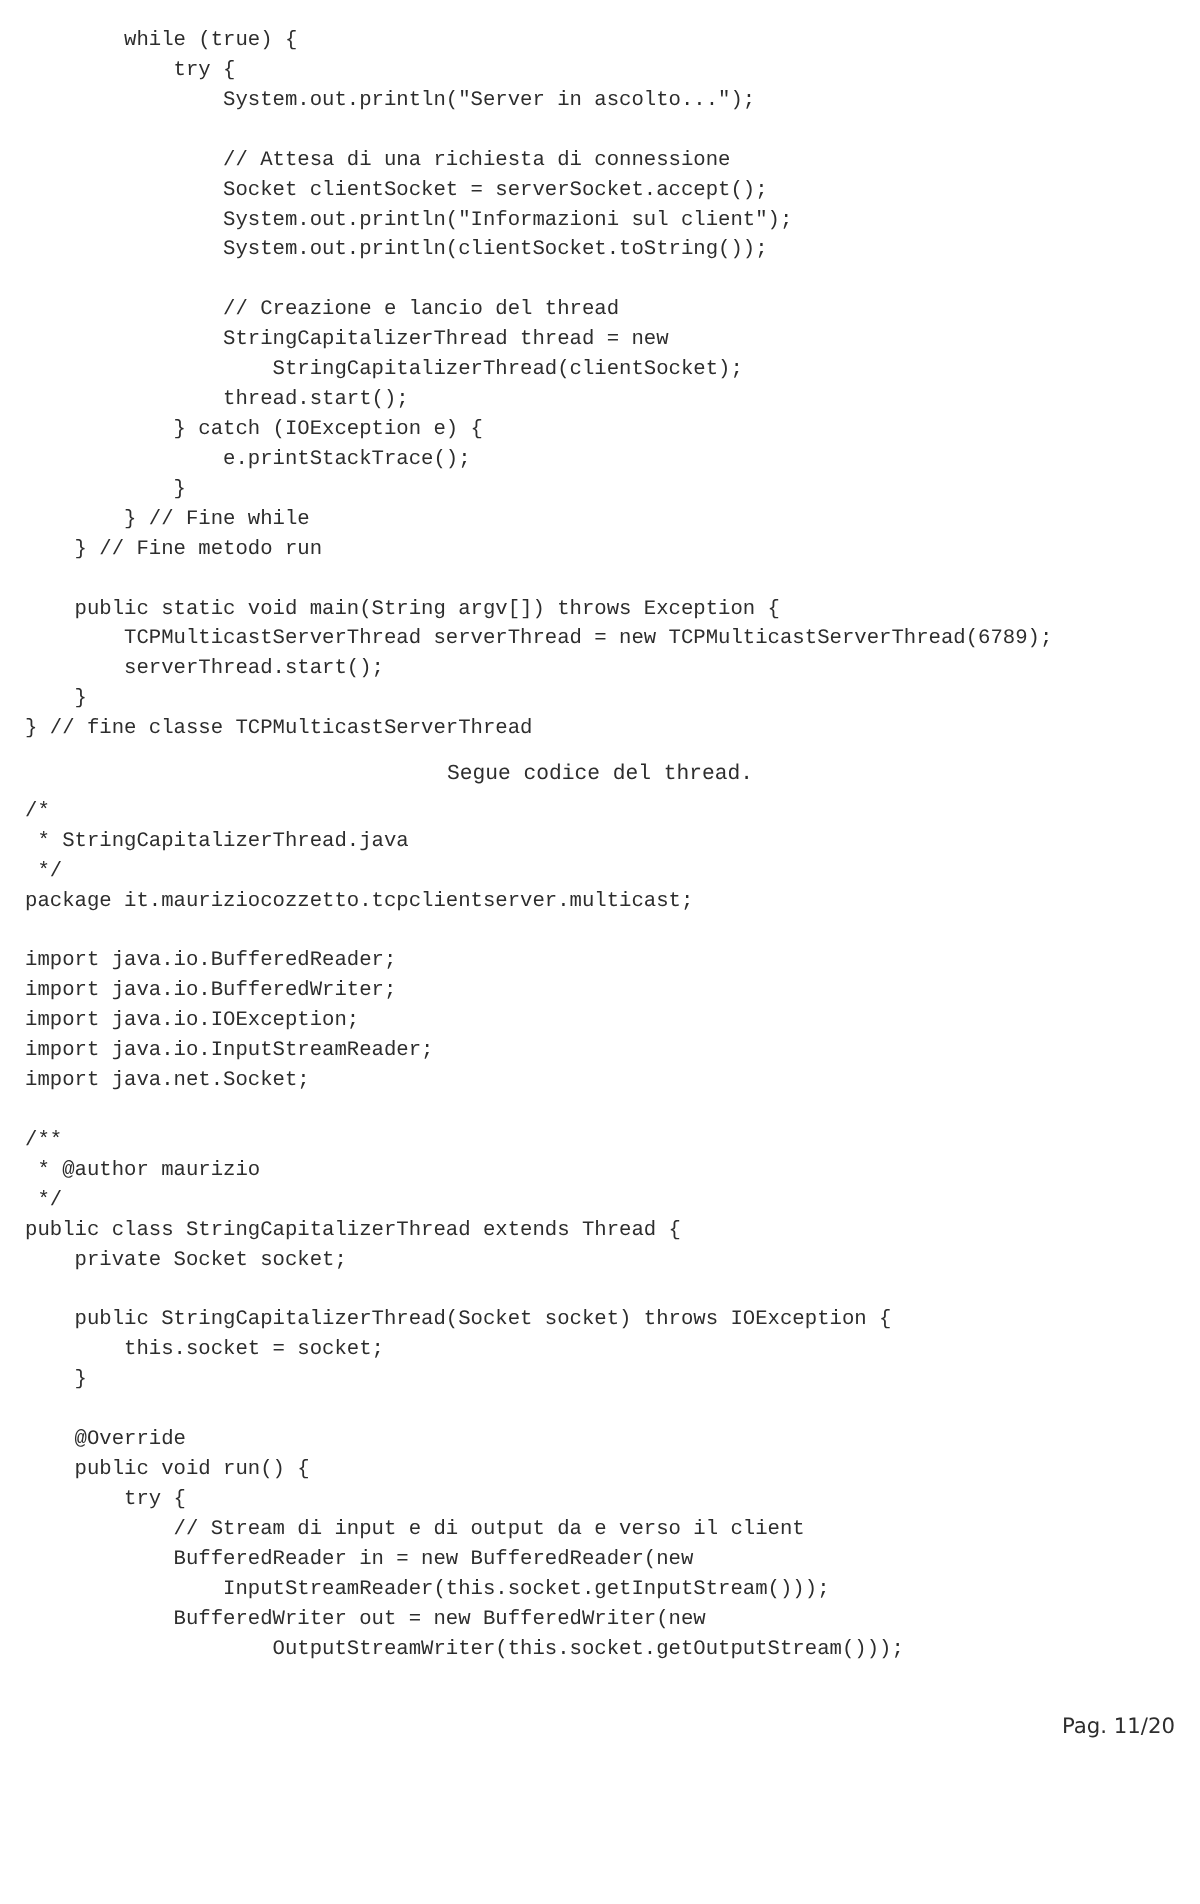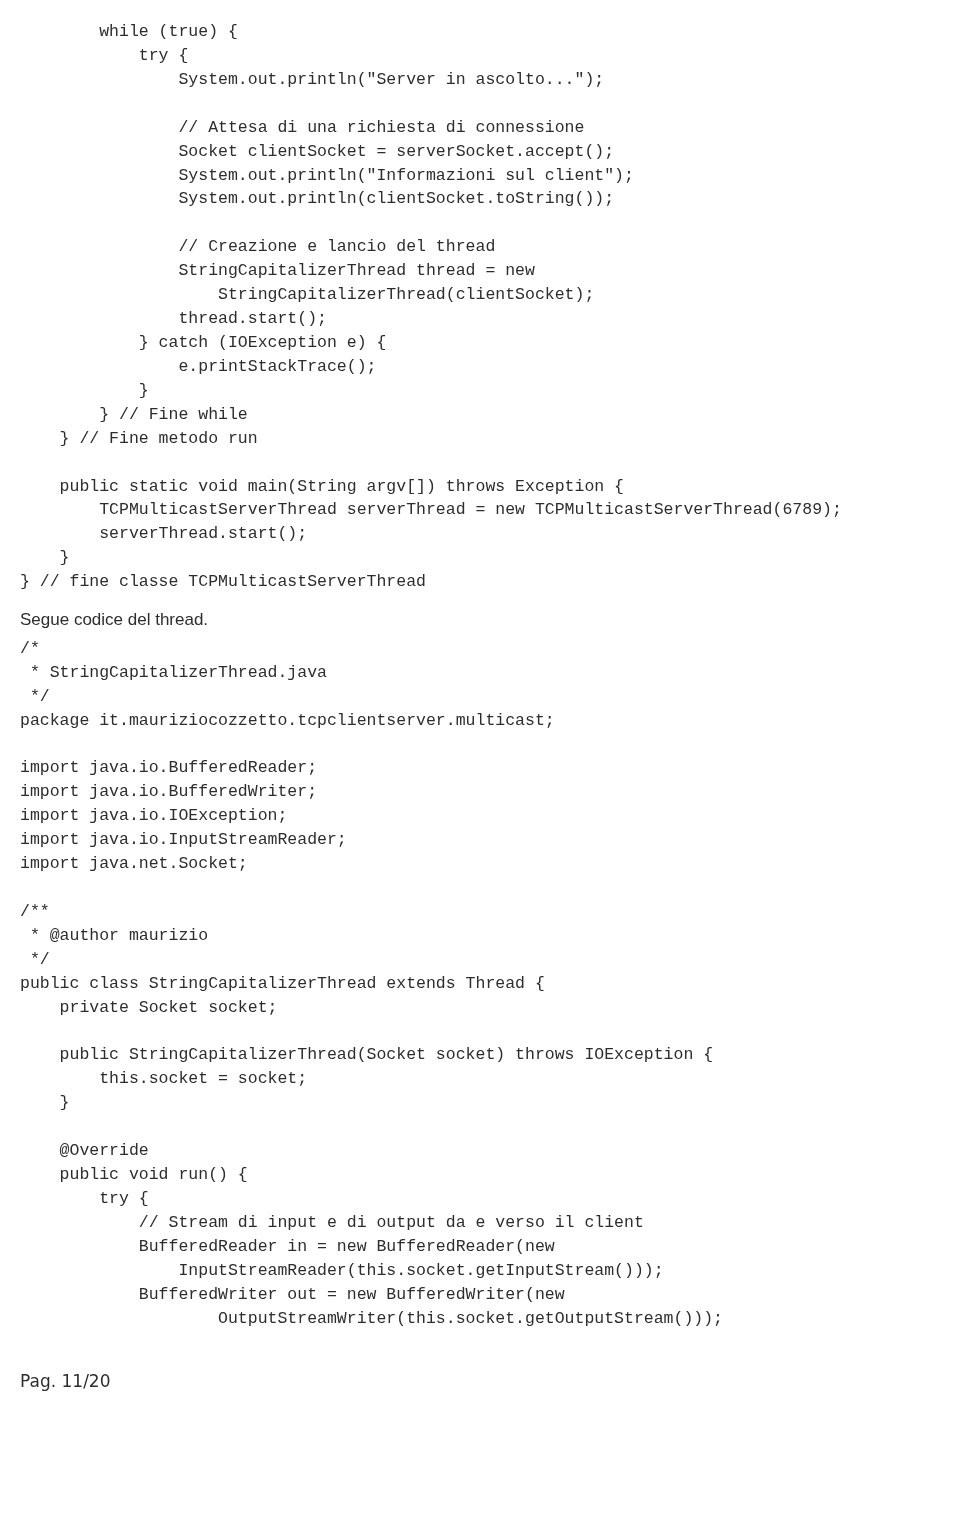--- a/index.html
+++ b/index.html
@@ -10,28 +10,29 @@
     font-size: 16.5px;
     line-height: 1.45;
     color: #2d2d2d;
     width: 920px;
   }
   .code {
     white-space: pre;
     font-family: Liberation Mono, monospace;
   }
   .prose {
-    font-family: Liberation Sans, sans-serif;
+    font-family: Liberation Mono, monospace;
     font-size: 17px;
     margin: 14px 0 4px 0;
     white-space: normal;
+    text-align: center;
   }
   .footer {
     font-family: "DejaVu Sans", "Segoe UI", "Helvetica Neue", sans-serif;
-    text-align: left;
+    text-align: right;
     margin-top: 38px;
     font-size: 17px;
   }
 </style>
 </head>
 <body>
 
 <div class="code">        while (true) {
             try {
                 System.out.println("Server in ascolto...");

